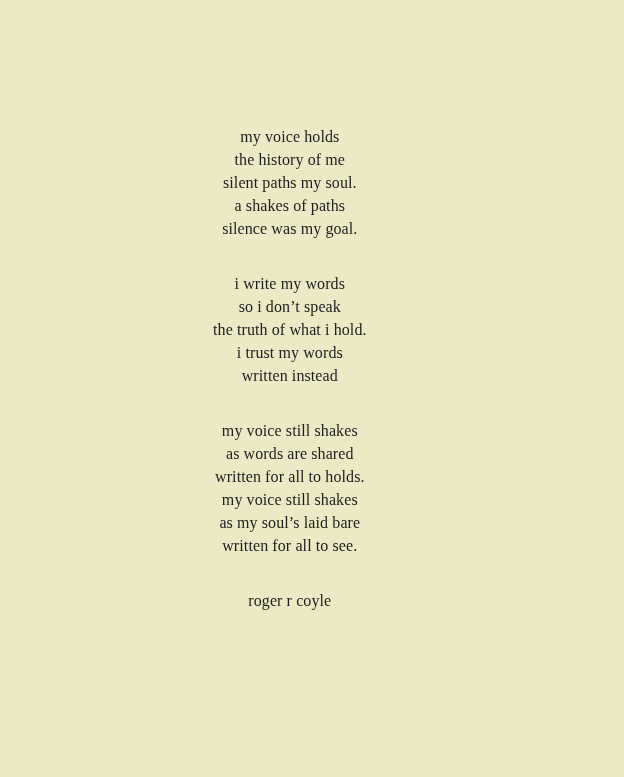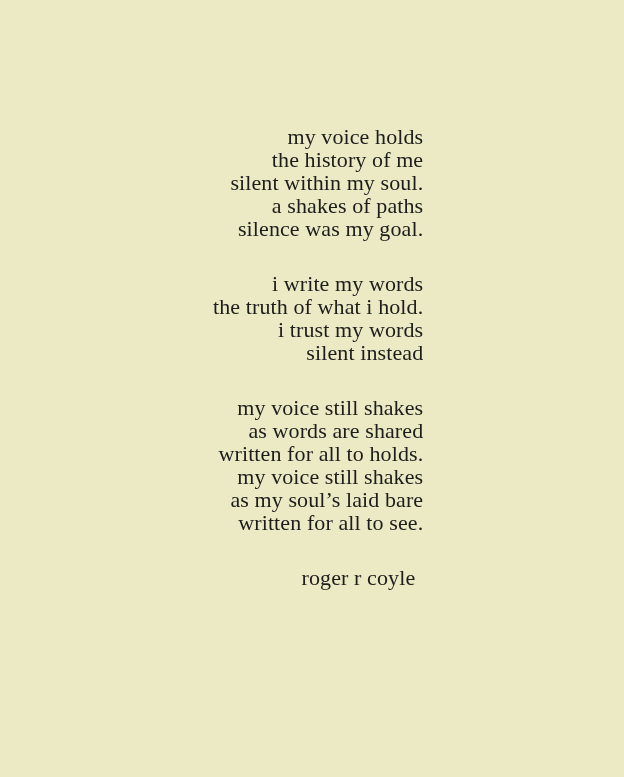--- a/index.html
+++ b/index.html
@@ -11,53 +11,54 @@
     height: 777px;
     background: #ece9c5;
     overflow: hidden;
     position: relative;
   }
   .poem {
     position: absolute;
     left: 213px;
     top: 125px;
     font-family: "Liberation Serif", "DejaVu Serif", serif;
-    font-size: 22px;
+    font-size: 16px;
     line-height: 23px;
     color: #1d1d1b;
-    text-align: right;
+    text-align: center;
     letter-spacing: 0.1px;
   }
   .stanza {
     margin: 0 0 32px 0;
   }
   .line {
     white-space: pre;
   }
   .author {
     margin: 8px;
     font-family: Liberation Serif, serif;
   }
 </style>
 </head>
 <body>
 
 <div class="poem">
   <div class="stanza">
     <div class="line">my voice holds</div>
     <div class="line">the history of me</div>
-    <div class="line">silent within my soul.</div>
+    <div class="line">silent paths my soul.</div>
     <div class="line">a shakes of paths</div>
     <div class="line">silence was my goal.</div>
   </div>
   <div class="stanza">
     <div class="line">i write my words</div>
+    <div class="line">so i don’t speak</div>
     <div class="line">the truth of what i hold.</div>
     <div class="line">i trust my words</div>
-    <div class="line">silent instead</div>
+    <div class="line">written instead</div>
   </div>
   <div class="stanza">
     <div class="line">my voice still shakes</div>
     <div class="line">as words are shared</div>
     <div class="line">written for all to holds.</div>
     <div class="line">my voice still shakes</div>
     <div class="line">as my soul’s laid bare</div>
     <div class="line">written for all to see.</div>
   </div>
   <div class="author line">roger r coyle</div>

